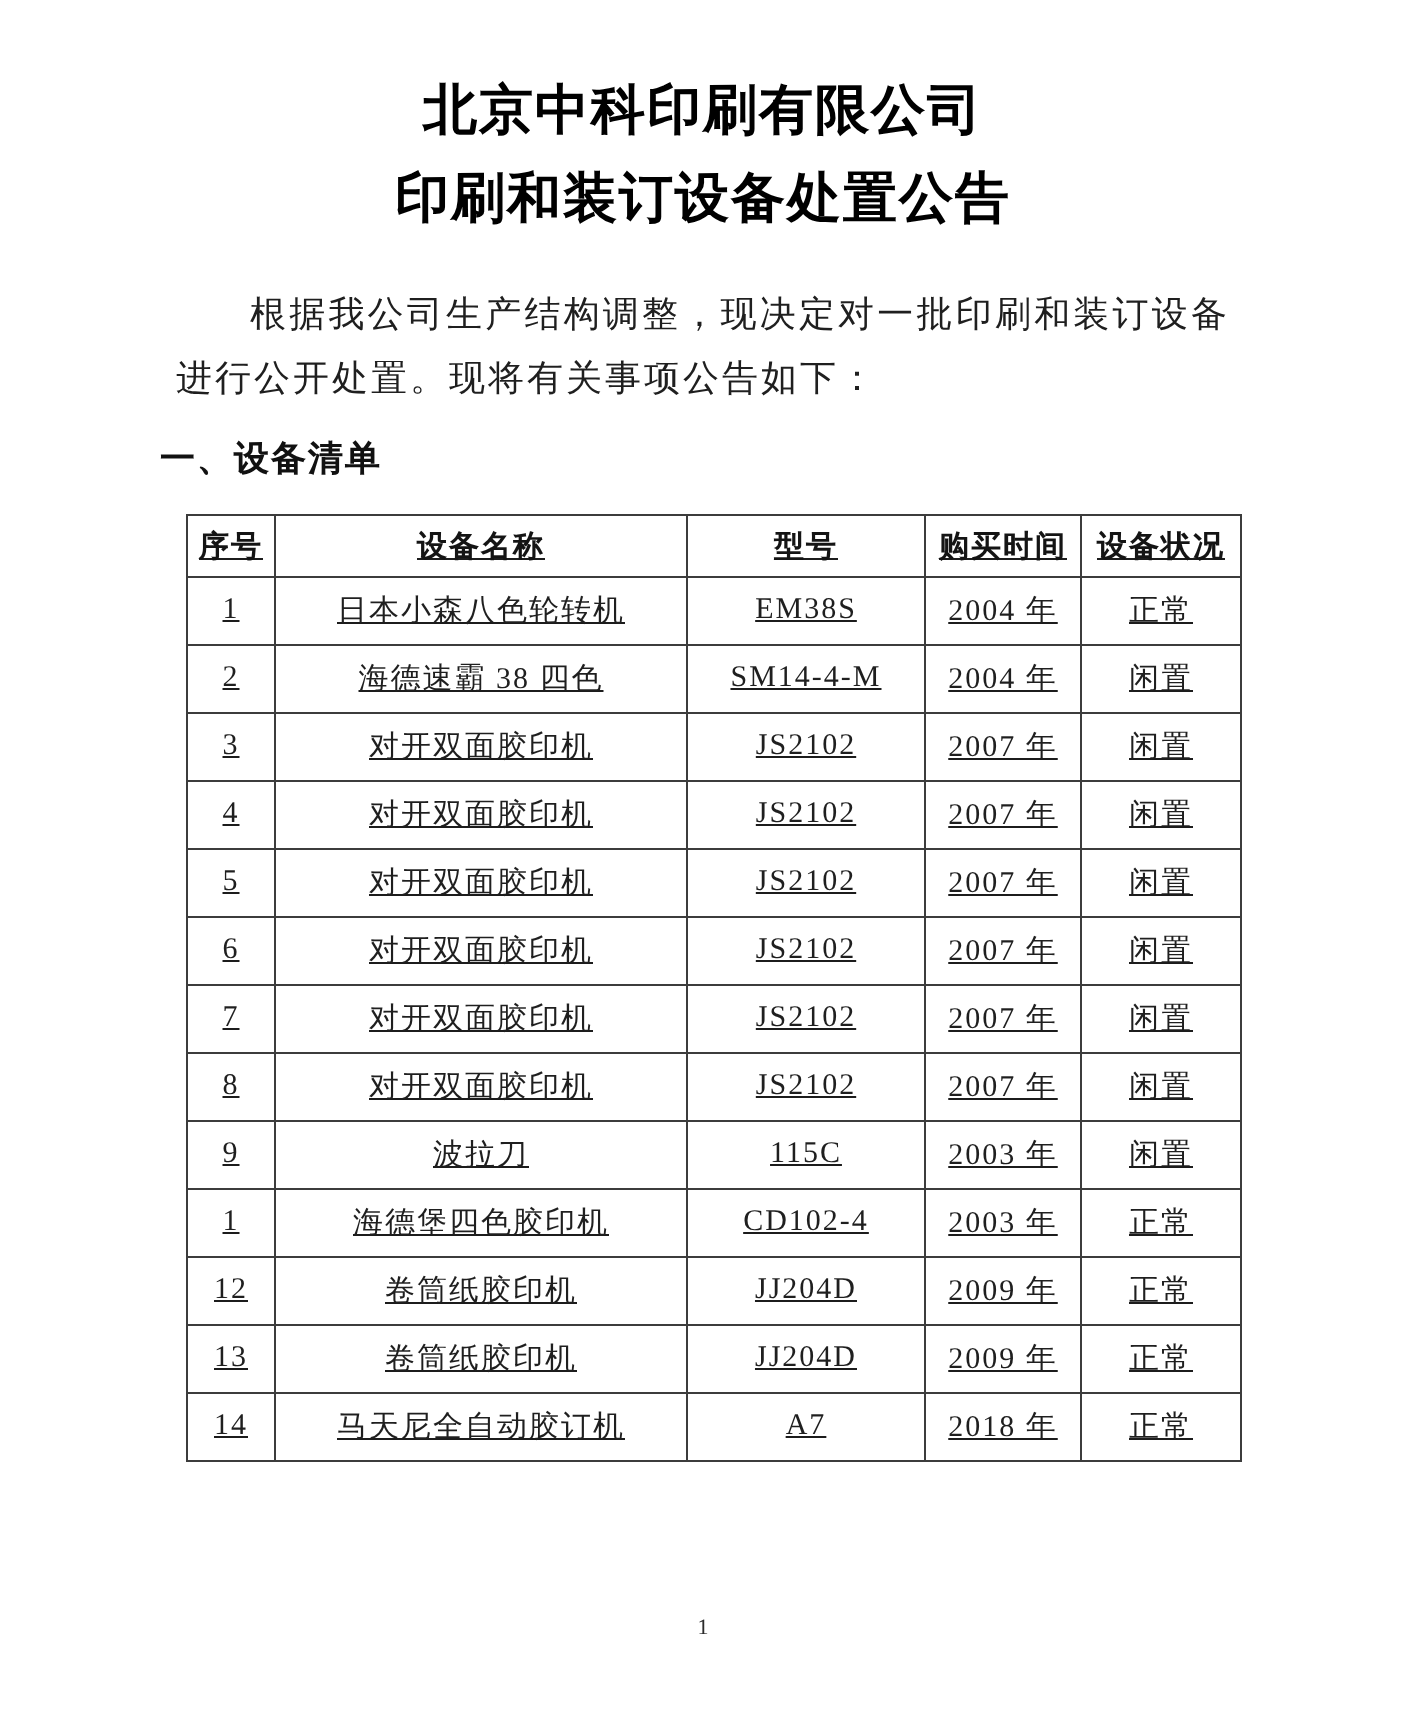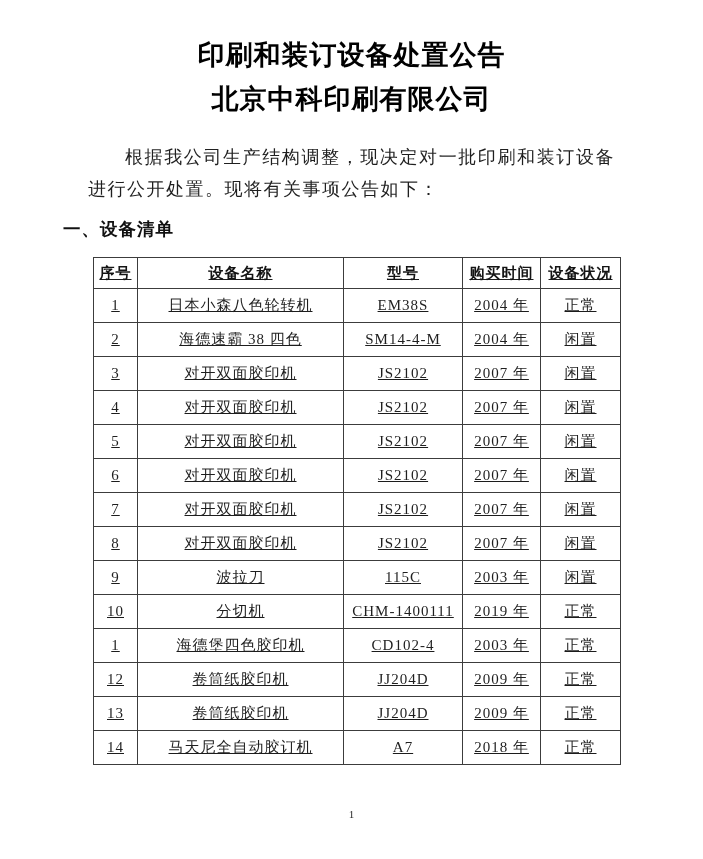--- a/index.html
+++ b/index.html
@@ -30,21 +30,21 @@
     box-sizing:border-box;
     font-size:18px;
     line-height:32px;
     letter-spacing:1.5px;
     text-indent:37px;
     text-align:justify;
     color:#1f1f1f;
     word-break:break-all;
   }
   .section-heading {
-    margin:12px 0 0 63px;
+    margin:12px 0 0 80px;
     font-family:"Liberation Sans", sans-serif;
     font-weight:700;
     font-size:17.5px;
     line-height:24px;
     letter-spacing:1px;
     color:#111111;
   }
   table.equip-table {
     margin:16px 0 0 93px;
     border-collapse:collapse;
@@ -86,22 +86,22 @@
     font-size:11px;
     color:#2b2b2b;
   }
 </style>
 </head>
 <body>
 
 <div class="page">
 
   <div class="doc-title">
+    <div>北京中科印刷有限公司</div>
     <div>印刷和装订设备处置公告</div>
-    <div>北京中科印刷有限公司</div>
   </div>
 
   <p class="intro">根据我公司生产结构调整，现决定对一批印刷和装订设备进行公开处置。现将有关事项公告如下：</p>
 
   <div class="section-heading">一、设备清单</div>
 
   <table class="equip-table">
     <colgroup>
       <col class="c0">
         <col class="c1">
@@ -176,27 +176,20 @@
           <td>闲置</td>
         </tr>
         <tr>
           <td>9</td>
           <td>波拉刀</td>
           <td>115C</td>
           <td>2003 年</td>
           <td>闲置</td>
         </tr>
         <tr>
-          <td>10</td>
-          <td>分切机</td>
-          <td>CHM-1400111</td>
-          <td>2019 年</td>
-          <td>正常</td>
-        </tr>
-        <tr>
           <td>1</td>
           <td>海德堡四色胶印机</td>
           <td>CD102-4</td>
           <td>2003 年</td>
           <td>正常</td>
         </tr>
         <tr>
           <td>12</td>
           <td>卷筒纸胶印机</td>
           <td>JJ204D</td>

